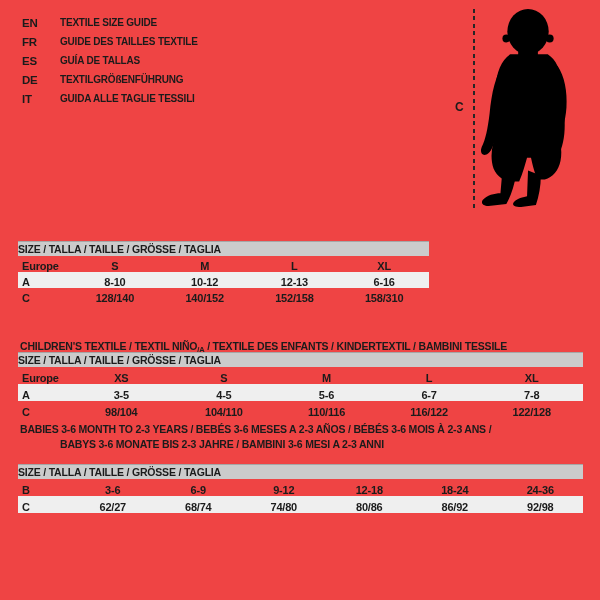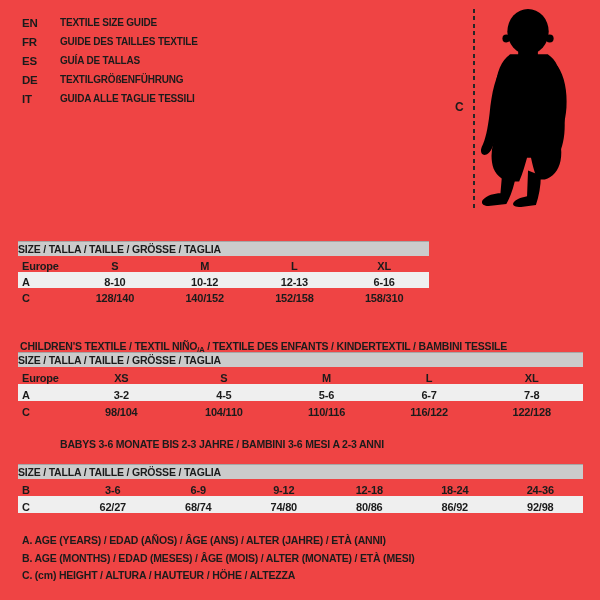--- a/index.html
+++ b/index.html
@@ -129,36 +129,37 @@
     <div class="trow tall">
       <span class="tlabel">Europe</span>
       <span class="tcell">XS</span>
       <span class="tcell">S</span>
       <span class="tcell">M</span>
       <span class="tcell">L</span>
       <span class="tcell">XL</span>
     </div>
     <div class="trow tall row-shaded">
       <span class="tlabel">A</span>
-      <span class="tcell">3-2</span>
+      <span class="tcell">3-5</span>
       <span class="tcell">4-5</span>
       <span class="tcell">5-6</span>
       <span class="tcell">6-7</span>
       <span class="tcell">7-8</span>
     </div>
     <div class="trow tall">
       <span class="tlabel">C</span>
       <span class="tcell">98/104</span>
       <span class="tcell">104/110</span>
       <span class="tcell">110/116</span>
       <span class="tcell">116/122</span>
       <span class="tcell">122/128</span>
     </div>
   </div>
 
+  <div class="section-title" style="top:423px;">BABIES 3-6 MONTH TO 2-3 YEARS / BEBÉS 3-6 MESES A 2-3 AÑOS / BÉBÉS 3-6 MOIS À 2-3 ANS /</div>
   <div class="section-title" style="top:438px;margin-left:40px;">BABYS 3-6 MONATE BIS 2-3 JAHRE / BAMBINI 3-6 MESI A 2-3 ANNI</div>
   <div class="size-table" style="top:464px; width:565px;">
     <div class="size-bar">SIZE / TALLA / TAILLE / GRÖSSE / TAGLIA</div>
     <div class="trow tall">
       <span class="tlabel">B</span>
       <span class="tcell">3-6</span>
       <span class="tcell">6-9</span>
       <span class="tcell">9-12</span>
       <span class="tcell">12-18</span>
       <span class="tcell">18-24</span>
@@ -168,19 +169,14 @@
       <span class="tlabel">C</span>
       <span class="tcell">62/27</span>
       <span class="tcell">68/74</span>
       <span class="tcell">74/80</span>
       <span class="tcell">80/86</span>
       <span class="tcell">86/92</span>
       <span class="tcell">92/98</span>
     </div>
   </div>
 
-  <div id="footnotes">
-    <div class="footnote">A. AGE (YEARS) / EDAD (AÑOS) / ÂGE (ANS) / ALTER (JAHRE) / ETÀ (ANNI)</div>
-    <div class="footnote">B. AGE (MONTHS) / EDAD (MESES) / ÂGE (MOIS) / ALTER (MONATE) / ETÀ (MESI)</div>
-    <div class="footnote">C. (cm) HEIGHT / ALTURA / HAUTEUR / HÖHE / ALTEZZA</div>
-  </div>
 
 </div>
 
 </body></html>

